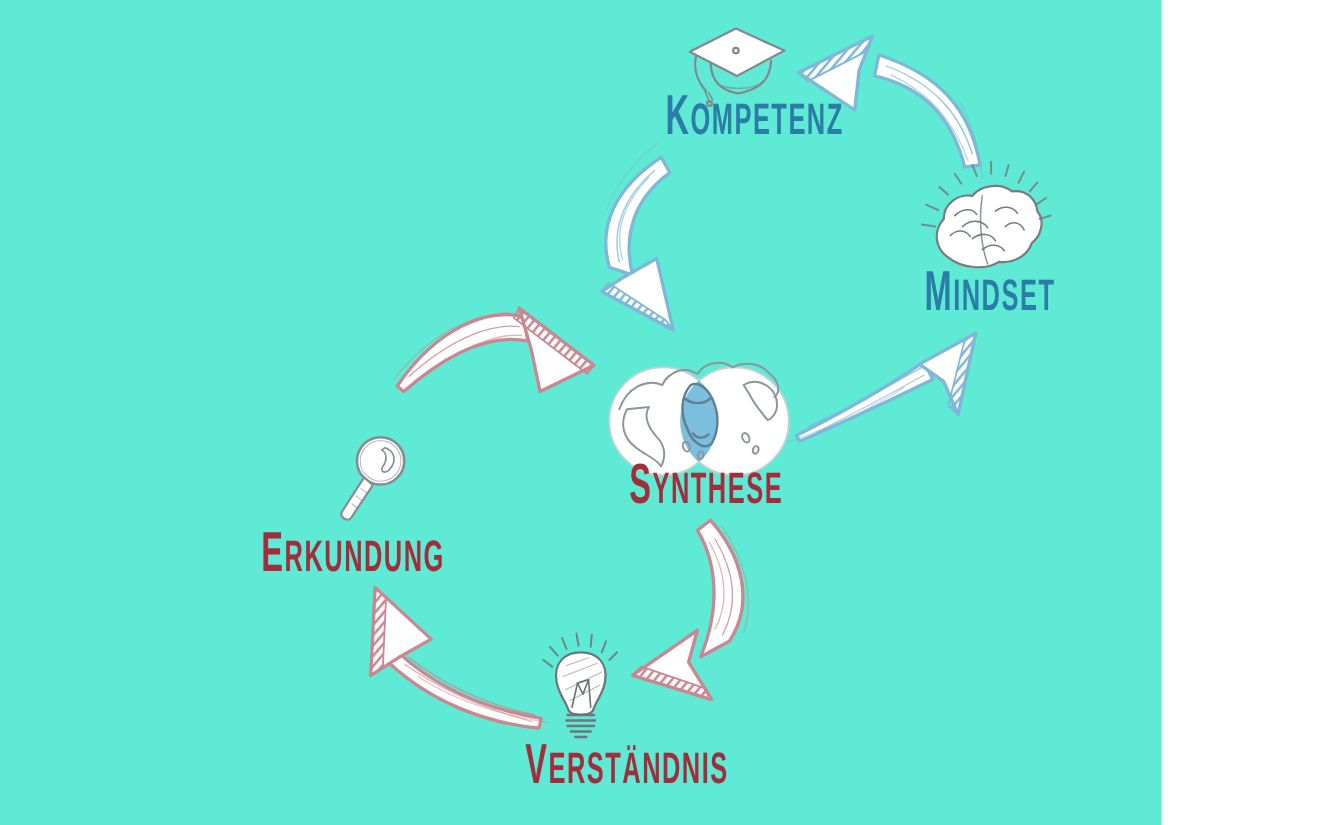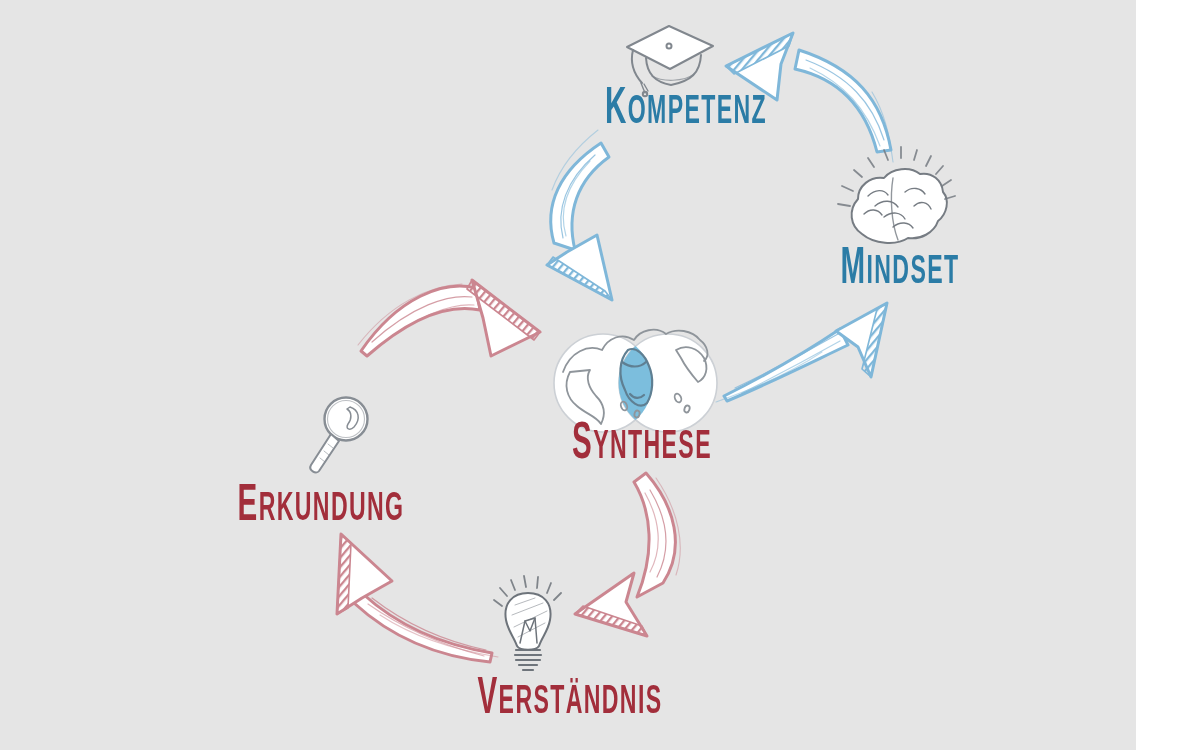--- a/index.html
+++ b/index.html
@@ -1,17 +1,17 @@
 <!DOCTYPE html>
 <html><head>
 <meta charset="utf-8">
 <style>
   html,body{margin:0;padding:0;background:#ffffff;}
   .stage{
-    position:relative;width:1136px;height:750px;background:#e5e5e5;overflow:hidden;
+    position:relative;width:1056px;height:750px;background:#5eead4;overflow:hidden;
     font-family:"Liberation Sans",sans-serif;
   }
   .stage svg{position:absolute;left:0;top:0;}
   .label{
     position:absolute;font-weight:700;font-size:34px;letter-spacing:2px;white-space:nowrap;
     transform:translate(-50%,-50%) scale(0.68,1.18);
   }
   .label::first-letter{font-size:1.28em;}
   .label.blue{color:#2b7ca6;}
   .label.red{color:#a22e3b;}

